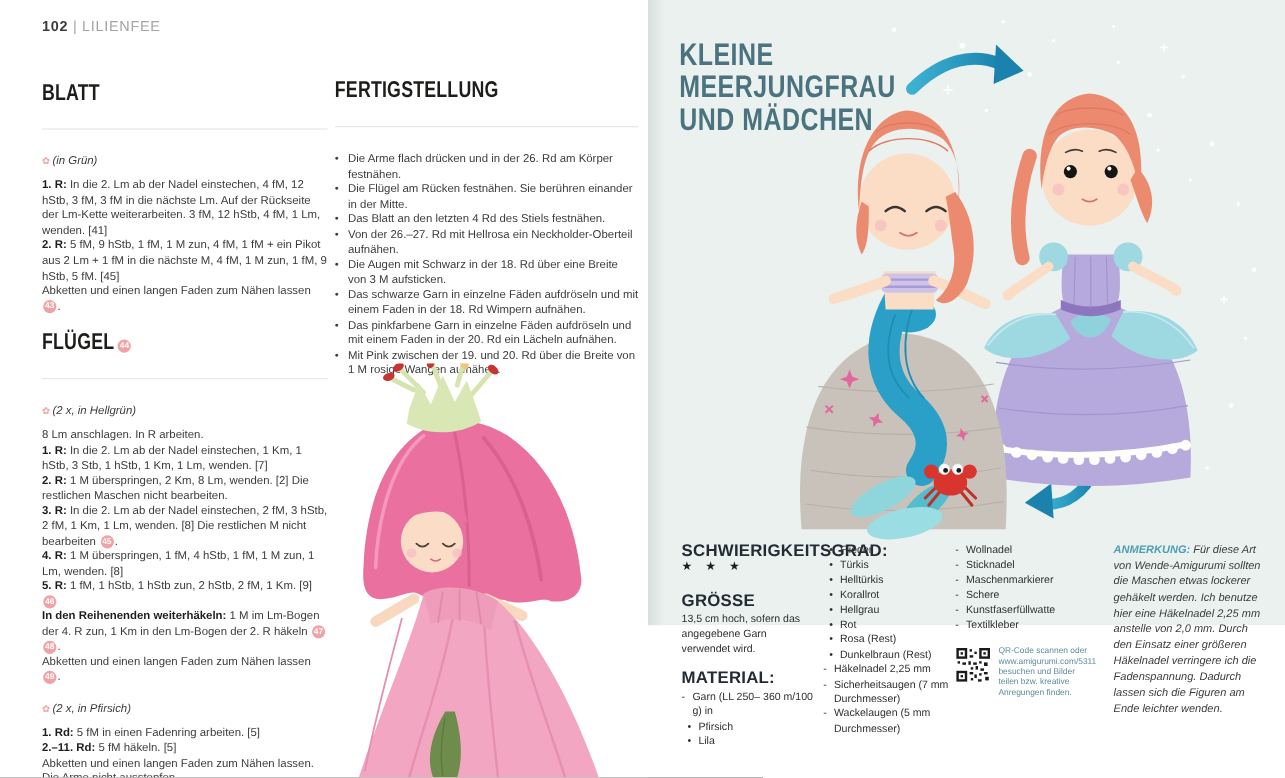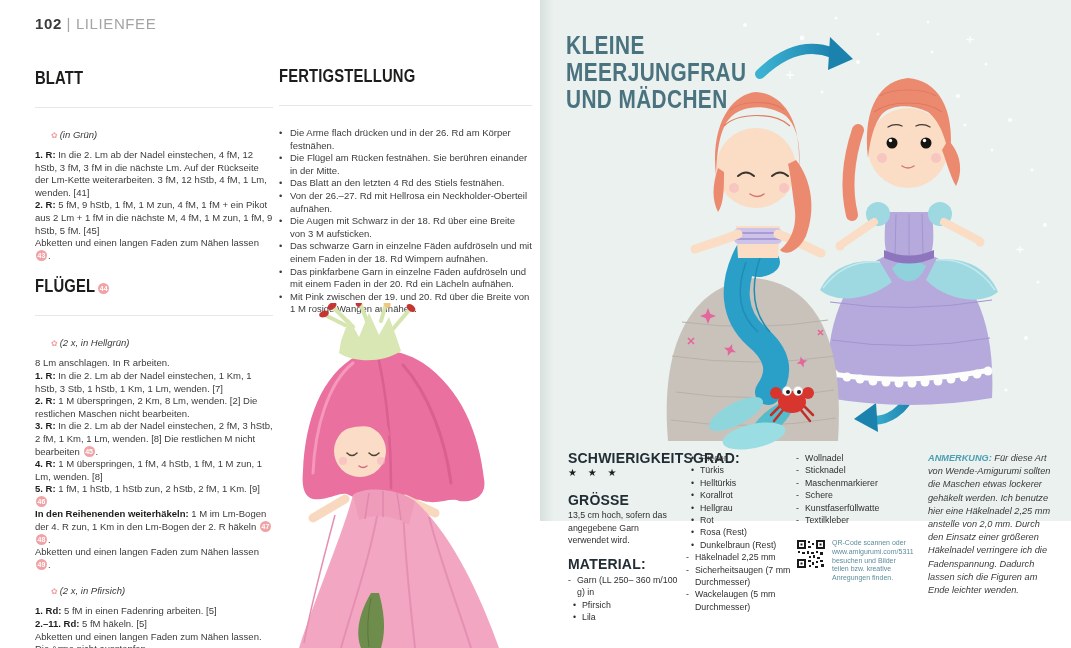--- a/index.html
+++ b/index.html
@@ -1,31 +1,31 @@
 <!DOCTYPE html>
 <html><head>
 <meta charset="utf-8">
 <style>
   html,body{margin:0;padding:0;background:#888;}
   .spread{position:relative;width:1071px;height:648px;background:#fff;overflow:hidden;
     font-family:"Liberation Sans","DejaVu Sans",sans-serif;color:#3b3b3a;}
   
   .page-left{position:absolute;left:0;top:0;width:540px;height:648px;background:#fff;}
-  .folio{position:absolute;left:35px;top:15px;font-size:15px;letter-spacing:.6px;color:#a4a4a2;}
+  .folio{position:absolute;left:35px;top:15px;font-size:12px;letter-spacing:.6px;color:#a4a4a2;}
   .folio b{color:#3b3b3a;font-weight:700;}
   .col1{position:absolute;left:35px;top:68px;width:238px;}
   .col2{position:absolute;left:279px;top:66px;width:253px;}
   .sec{margin-bottom:14px;}
   .sec-h{border-bottom:1px solid #e7e7e4;padding-bottom:19px;margin-bottom:21px;white-space:nowrap;}
   .sec-h .st{display:inline-block;font-weight:700;font-size:19px;line-height:19px;color:#1d1d1b;
     transform:scaleX(.78);transform-origin:0 60%;letter-spacing:.2px;}
   .badge{display:inline-block;min-width:11px;height:11px;border-radius:6px;background:#f0a2a5;color:#fff;
     font-size:7px;line-height:11px;text-align:center;font-weight:700;margin:0 1px;vertical-align:1px;}
   .sec-h .badge{margin-left:-14px;}
-  .sub{font-style:italic;font-size:9.5px;color:#3b3b3a;margin:0 0 9px 16px;}
+  .sub{font-style:italic;font-size:9.5px;color:#3b3b3a;margin:0 0 9px 0;}
   .sub .fl{color:#f0a2a5;font-style:normal;font-size:8px;margin-right:2px;}
   .t-line{font-size:9.5px;line-height:12.6px;}
   .t-line b{color:#1d1d1b;}
   .bullet{display:flex;font-size:9.5px;line-height:12.6px;}
   .bullet .m{flex:none;width:11px;}
   
   .page-right{position:absolute;left:540px;top:0;width:531px;height:521px;background:#eaf1ee;}
   .page-right::before{content:"";position:absolute;left:0;top:0;width:14px;height:100%;
     background:linear-gradient(90deg,rgba(60,80,80,.10),rgba(60,80,80,0));pointer-events:none;z-index:5;}
   .rp-title{position:absolute;left:26px;top:32px;z-index:3;}

